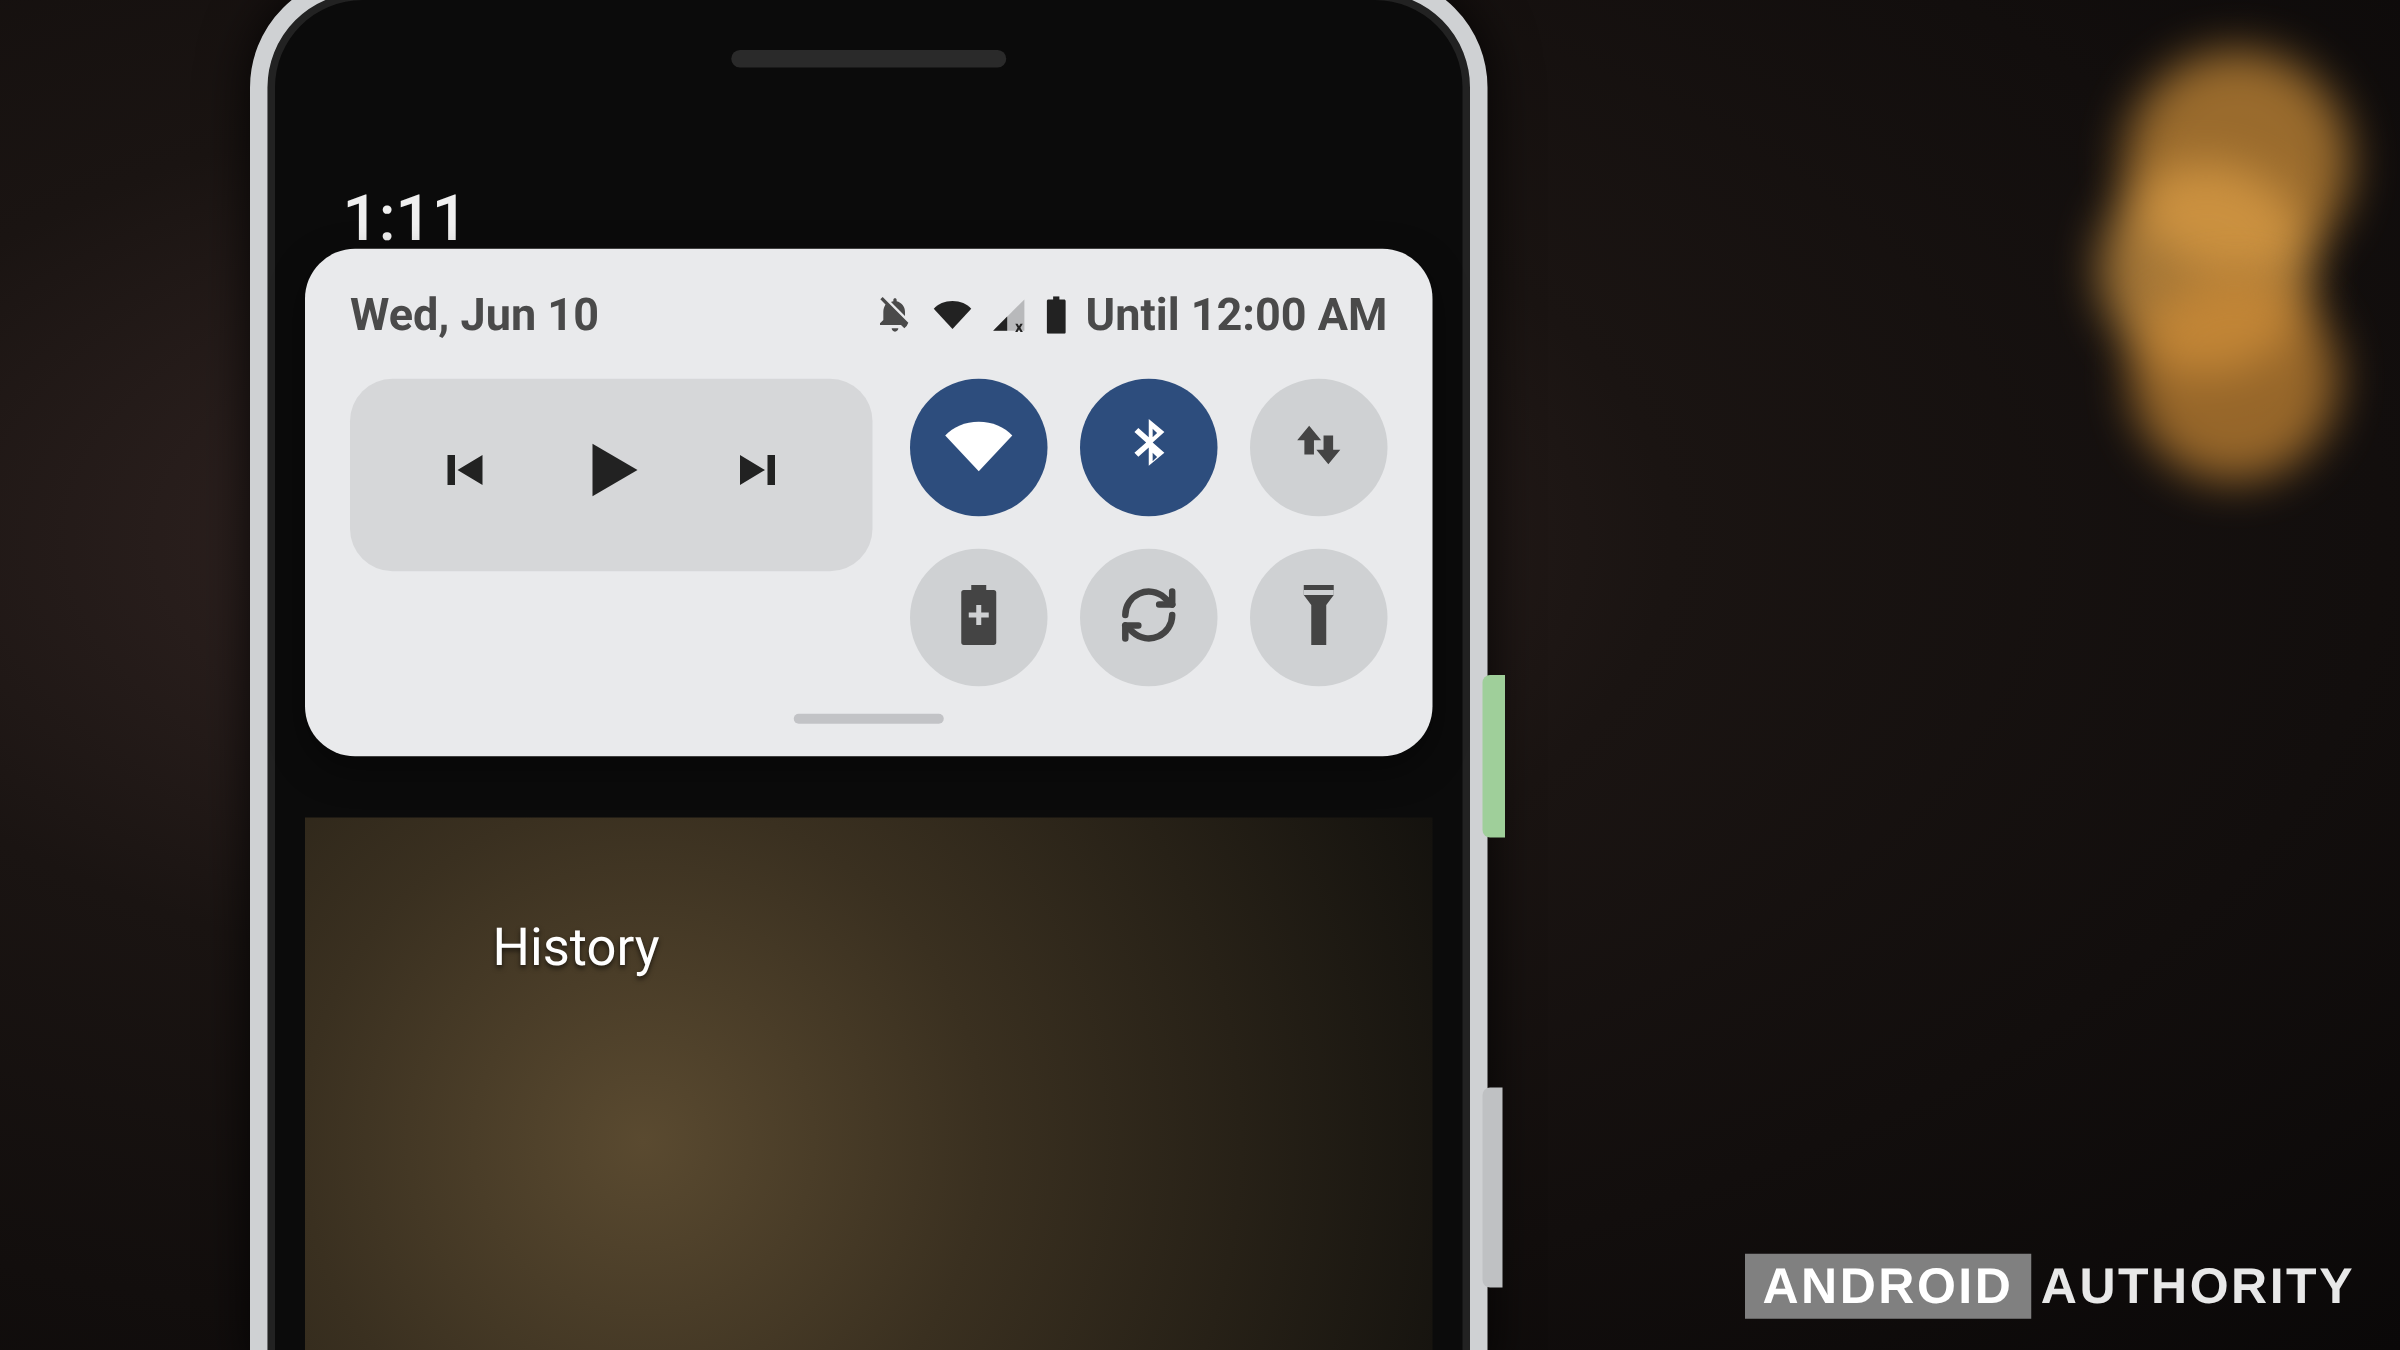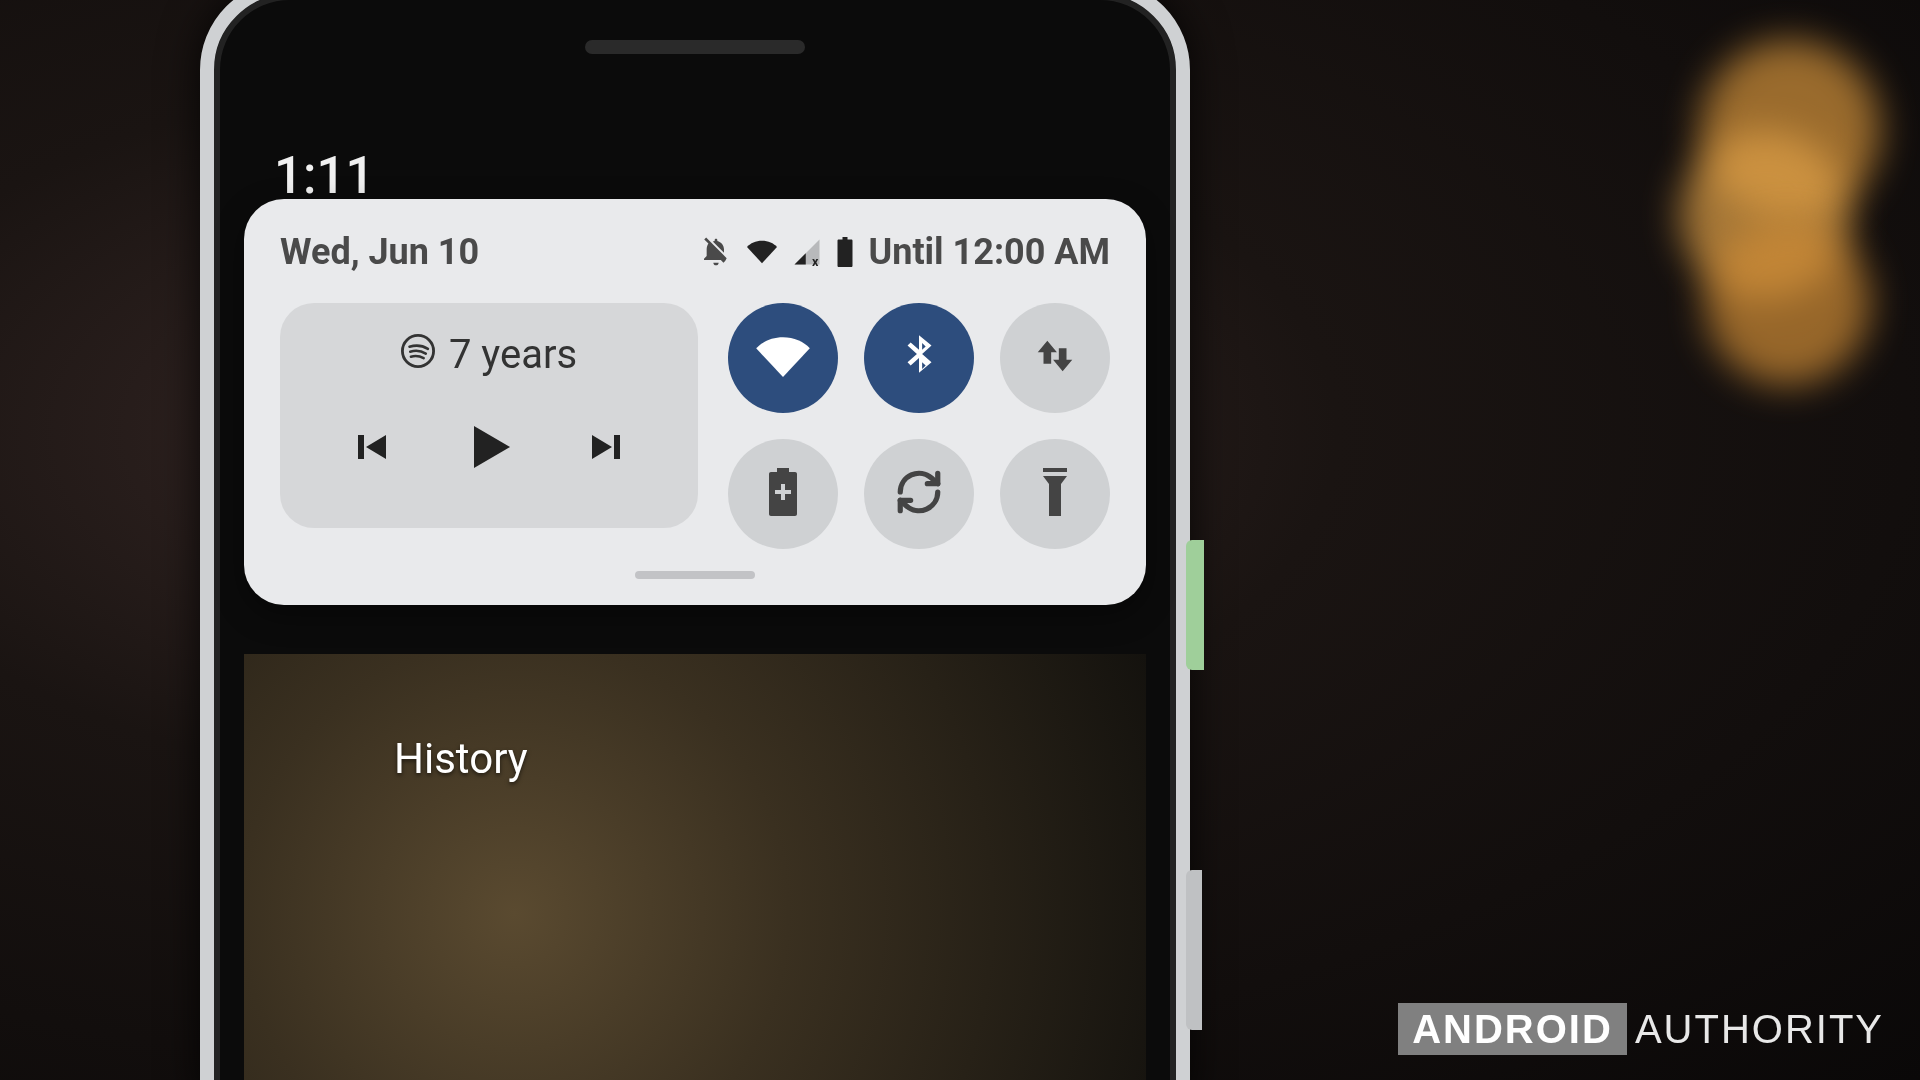--- a/index.html
+++ b/index.html
@@ -102,21 +102,21 @@
 
 .watermark {
   position: absolute; right: 36px; bottom: 28px;
   font-family: "Arial Black", Arial, sans-serif;
   font-size: 40px; letter-spacing: 2px; color: #e8e8e8;
 }
 .watermark .box {
   background: #808080; color: #fff; padding: 4px 14px; margin-right: 8px;
   font-weight: 900;
 }
-.watermark .thin { font-weight: 400; }
+.watermark .thin { font-weight: 700; }
 </style>
 </head>
 <body>
 
 <div class="bokeh b1"></div>
 <div class="bokeh b2"></div>
 <div class="bokeh b3"></div>
 
 <div class="phone">
 
@@ -153,29 +153,20 @@
               <path d="M4 0h4v2h3c.6 0 1 .4 1 1v20c0 .6-.4 1-1 1H1c-.6 0-1-.4-1-1V3c0-.6.4-1 1-1h3V0z"></path>
             </svg>
         </span>
         <span>Until 12:00 AM</span>
       </span>
     </div>
 
     <div class="panel-body">
 
       <div class="media-card">
-        <div class="media-title">
-          <span>
-            <svg width="34" height="34" viewBox="0 0 24 24" fill="#333">
-                <circle cx="12" cy="12" r="11" fill="none" stroke="#333" stroke-width="2"></circle>
-                <path d="M6 9c4-1.2 9-1 13 1.5M6.5 12.5c3.5-1 7.5-.8 11 1.3M7 16c3-.8 6-.6 9 1" stroke="#333" stroke-width="1.8" stroke-linecap="round" fill="none"></path>
-              </svg>
-          </span>
-          <span>7 years</span>
-        </div>
         <div class="media-controls">
           <div class="btn">
             <svg width="48" height="48" viewBox="0 0 24 24" fill="#222">
                 <path d="M6 6h3v12H6zM20 6v12l-10-6z"></path>
               </svg>
           </div>
           <div class="btn">
             <svg width="72" height="72" viewBox="0 0 24 24" fill="#222">
                 <path d="M7 5v14l12-7z"></path>
               </svg>

